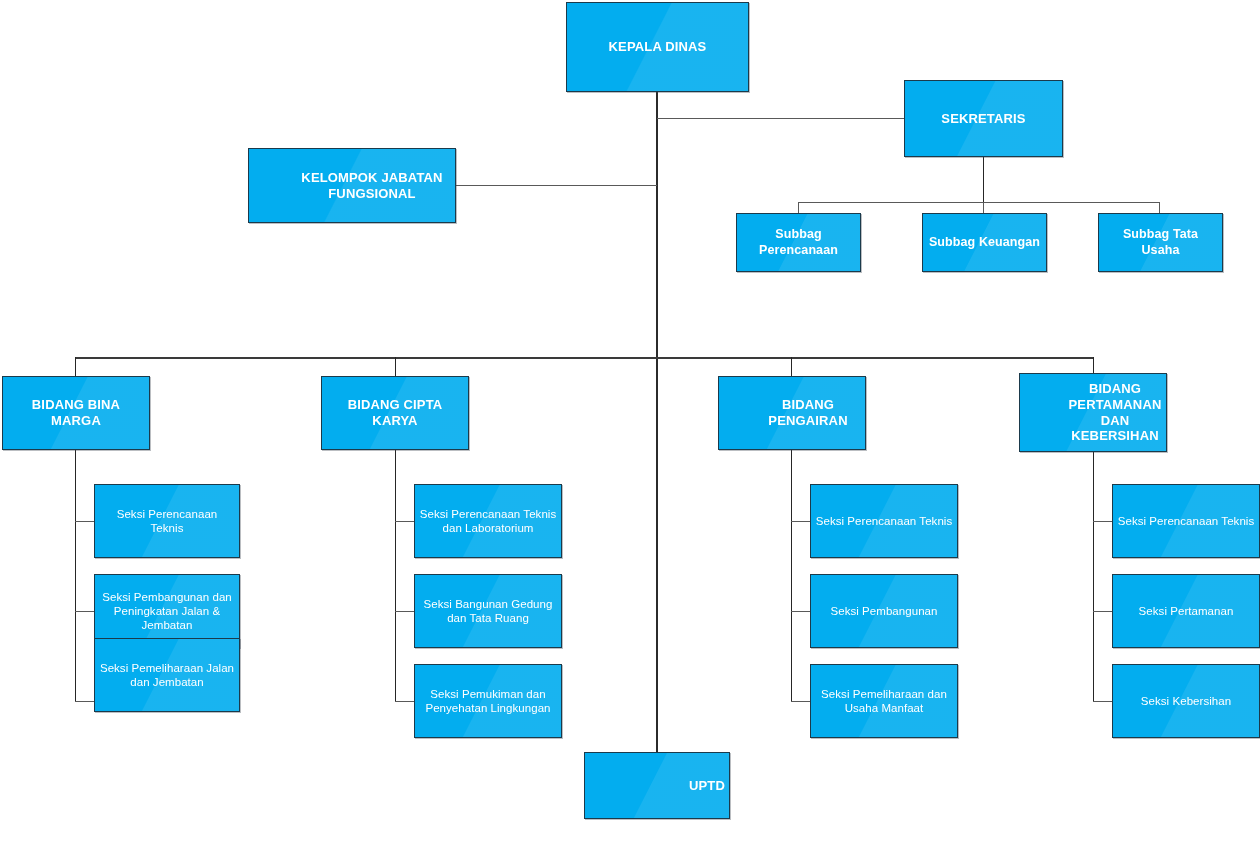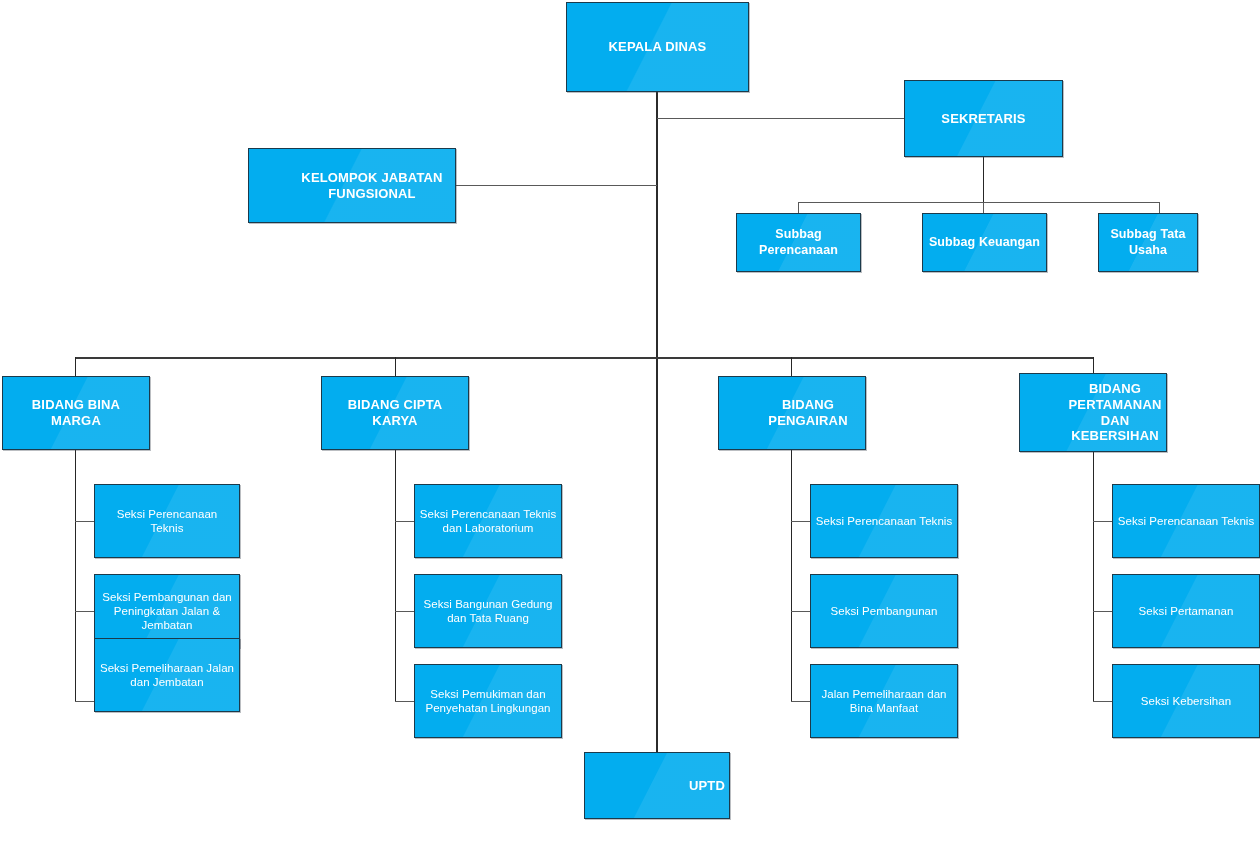--- a/index.html
+++ b/index.html
@@ -144,21 +144,21 @@
   <div class="node level2" style="left:248px; top:148px; width:208px; height:75px;padding-left:40px;">
     <span>KELOMPOK JABATAN FUNGSIONAL</span>
   </div>
 
   <div class="node level3" style="left:736px; top:213px; width:125px; height:59px;">
     <span>Subbag Perencanaan</span>
   </div>
   <div class="node level3" style="left:922px; top:213px; width:125px; height:59px;">
     <span>Subbag Keuangan</span>
   </div>
-  <div class="node level3" style="left:1098px; top:213px; width:100px; height:59px;">
+  <div class="node level3" style="left:1098px; top:213px; width:125px; height:59px;">
     <span>Subbag Tata Usaha</span>
   </div>
 
   <div class="node bidang" style="left:2px; top:376px; width:148px; height:74px;">
     <span>BIDANG BINA MARGA</span>
   </div>
   <div class="node bidang" style="left:321px; top:376px; width:148px; height:74px;">
     <span>BIDANG CIPTA KARYA</span>
   </div>
   <div class="node bidang" style="left:718px; top:376px; width:148px; height:74px;padding-left:32px;">
@@ -188,21 +188,21 @@
     <span>Seksi Pemukiman dan Penyehatan Lingkungan</span>
   </div>
 
   <div class="node seksi" style="left:810px; top:484px; width:148px; height:74px;">
     <span>Seksi Perencanaan Teknis</span>
   </div>
   <div class="node seksi" style="left:810px; top:574px; width:148px; height:74px;">
     <span>Seksi Pembangunan</span>
   </div>
   <div class="node seksi" style="left:810px; top:664px; width:148px; height:74px;">
-    <span>Jalan Pemeliharaan dan Bina Manfaat</span>
+    <span>Seksi Pemeliharaan dan Usaha Manfaat</span>
   </div>
 
   <div class="node seksi" style="left:1112px; top:484px; width:148px; height:74px;">
     <span>Seksi Perencanaan Teknis</span>
   </div>
   <div class="node seksi" style="left:1112px; top:574px; width:148px; height:74px;">
     <span>Seksi Pertamanan</span>
   </div>
   <div class="node seksi" style="left:1112px; top:664px; width:148px; height:74px;">
     <span>Seksi Kebersihan</span>

